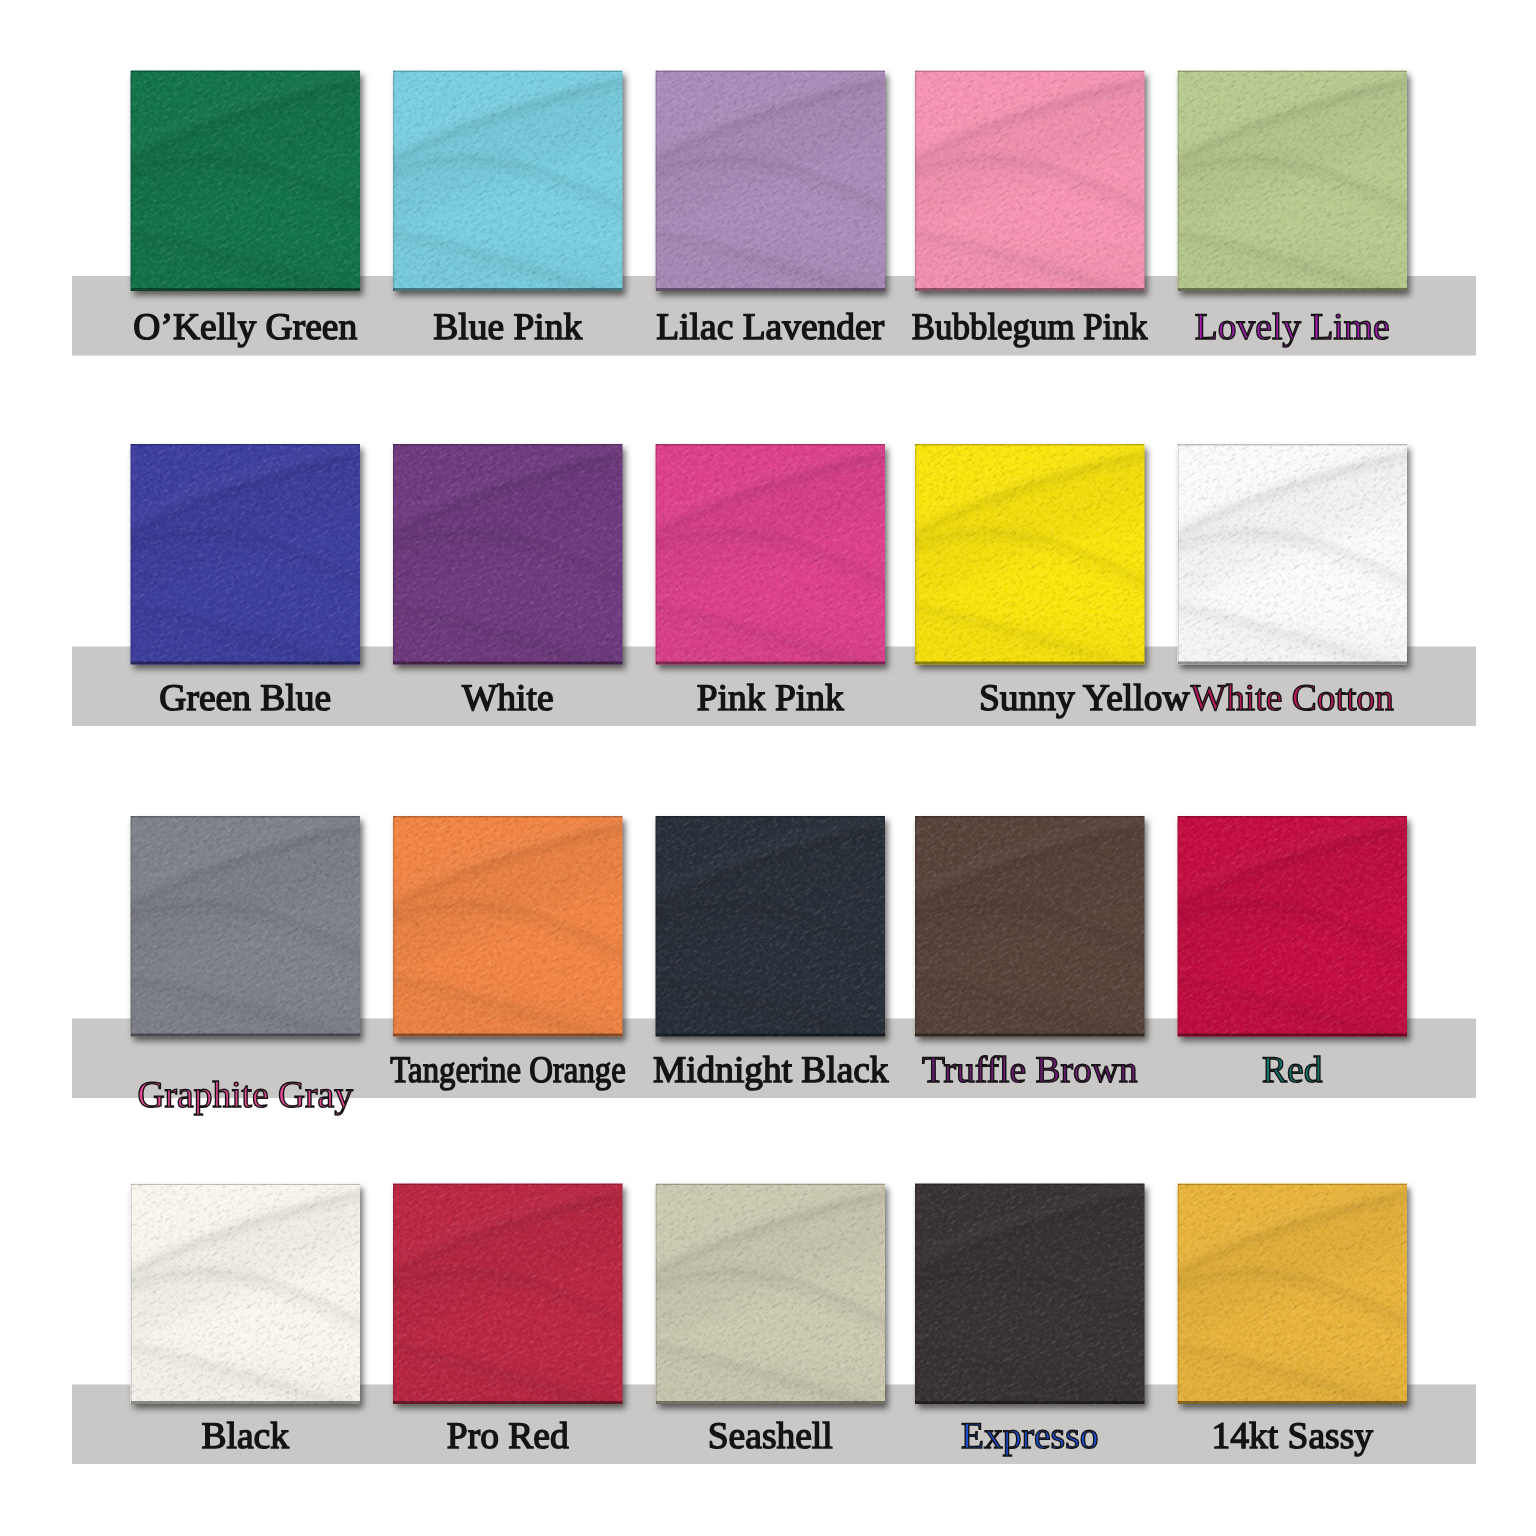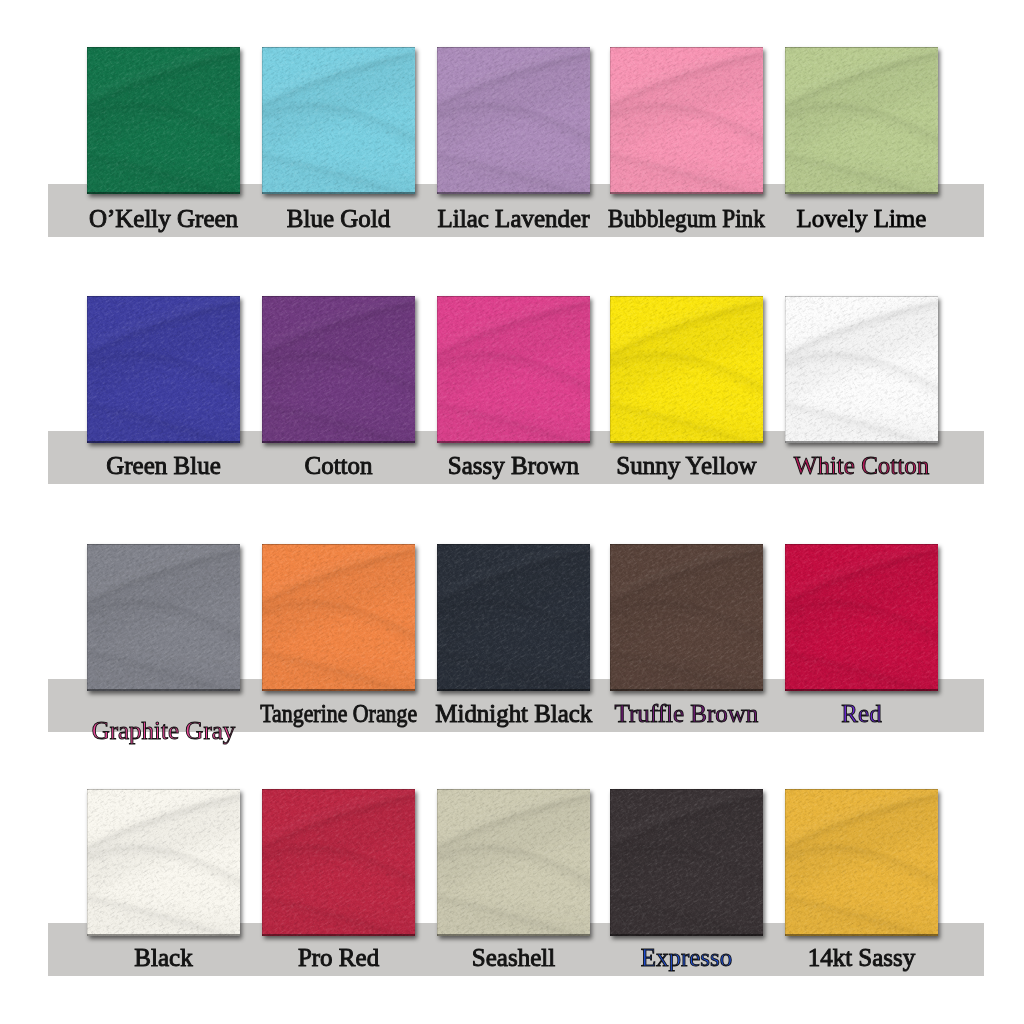--- a/index.html
+++ b/index.html
@@ -162,21 +162,21 @@
             <path d="M-6,104 Q70,121 159,150 L159,156 Q70,127 -6,110 Z" fill="#000" opacity="0.0202"></path>
           </g>
         </svg>
         <svg width="153" height="147" viewBox="0 0 153 147" class="lgt">
           <g filter="url(#fb4)">
             <path d="M-6,51 Q58,18 159,-4 L159,1 Q58,24 -6,56 Z" fill="#fff" opacity="0.0360"></path>
           </g>
         </svg>
         <div class="edge"></div>
       </div>
-      <div class="label" style="top: 159px; color: rgb(20, 20, 20);"><span>Blue Gold</span></div>
+      <div class="label" style="top: 159px; color: rgb(20, 20, 20);"><span>Blue Pink</span></div>
     </div>
     <div class="cell" style="left: 437px; top: 47px;">
       <div class="shadow"></div>
       <div class="swatch" style="background: rgb(172, 140, 187);">
         <svg width="153" height="147" viewBox="0 0 153 147" class="tm">
           <g transform="rotate(-32 76.5 73.5)">
             <rect x="-140" y="-140" width="440" height="440" filter="url(#fdark)" opacity="0.235"></rect>
           </g>
           <g transform="rotate(58 76.5 73.5)">
             <rect x="-140" y="-140" width="440" height="440" filter="url(#fxdark)" opacity="0.125"></rect>
@@ -300,21 +300,21 @@
             <path d="M-6,104 Q70,121 159,150 L159,156 Q70,127 -6,110 Z" fill="#000" opacity="0.0202"></path>
           </g>
         </svg>
         <svg width="153" height="147" viewBox="0 0 153 147" class="lgt">
           <g filter="url(#fb4)">
             <path d="M-6,51 Q58,18 159,-4 L159,1 Q58,24 -6,56 Z" fill="#fff" opacity="0.0360"></path>
           </g>
         </svg>
         <div class="edge"></div>
       </div>
-      <div class="label" style="top: 159px; color: #000000;"><span>Lovely Lime</span></div>
+      <div class="label" style="top: 159px; color: #a21caf;"><span>Lovely Lime</span></div>
     </div>
     <div class="cell" style="left: 87px; top: 296px;">
       <div class="shadow"></div>
       <div class="swatch" style="background: rgb(61, 61, 161);">
         <svg width="153" height="147" viewBox="0 0 153 147" class="tm">
           <g transform="rotate(-32 76.5 73.5)">
             <rect x="-140" y="-140" width="440" height="440" filter="url(#fdark)" opacity="0.235"></rect>
           </g>
           <g transform="rotate(58 76.5 73.5)">
             <rect x="-140" y="-140" width="440" height="440" filter="url(#fxdark)" opacity="0.125"></rect>
@@ -392,21 +392,21 @@
             <path d="M-6,104 Q70,121 159,150 L159,156 Q70,127 -6,110 Z" fill="#000" opacity="0.0202"></path>
           </g>
         </svg>
         <svg width="153" height="147" viewBox="0 0 153 147" class="lgt">
           <g filter="url(#fb4)">
             <path d="M-6,51 Q58,18 159,-4 L159,1 Q58,24 -6,56 Z" fill="#fff" opacity="0.0360"></path>
           </g>
         </svg>
         <div class="edge"></div>
       </div>
-      <div class="label" style="top: 157px; color: rgb(20, 20, 20);"><span>Cotton</span></div>
+      <div class="label" style="top: 157px; color: rgb(20, 20, 20);"><span>White</span></div>
     </div>
     <div class="cell" style="left: 437px; top: 296px;">
       <div class="shadow"></div>
       <div class="swatch" style="background: rgb(223, 63, 141);">
         <svg width="153" height="147" viewBox="0 0 153 147" class="tm">
           <g transform="rotate(-32 76.5 73.5)">
             <rect x="-140" y="-140" width="440" height="440" filter="url(#fdark)" opacity="0.235"></rect>
           </g>
           <g transform="rotate(58 76.5 73.5)">
             <rect x="-140" y="-140" width="440" height="440" filter="url(#fxdark)" opacity="0.125"></rect>
@@ -438,21 +438,21 @@
             <path d="M-6,104 Q70,121 159,150 L159,156 Q70,127 -6,110 Z" fill="#000" opacity="0.0202"></path>
           </g>
         </svg>
         <svg width="153" height="147" viewBox="0 0 153 147" class="lgt">
           <g filter="url(#fb4)">
             <path d="M-6,51 Q58,18 159,-4 L159,1 Q58,24 -6,56 Z" fill="#fff" opacity="0.0360"></path>
           </g>
         </svg>
         <div class="edge"></div>
       </div>
-      <div class="label" style="top: 157px; color: rgb(20, 20, 20);"><span>Sassy Brown</span></div>
+      <div class="label" style="top: 157px; color: rgb(20, 20, 20);"><span>Pink Pink</span></div>
     </div>
     <div class="cell" style="left: 610px; top: 296px;">
       <div class="shadow"></div>
       <div class="swatch" style="background: rgb(252, 231, 11);">
         <svg width="153" height="147" viewBox="0 0 153 147" class="tm">
           <g transform="rotate(-32 76.5 73.5)">
             <rect x="-140" y="-140" width="440" height="440" filter="url(#fdark)" opacity="0.235"></rect>
           </g>
           <g transform="rotate(58 76.5 73.5)">
             <rect x="-140" y="-140" width="440" height="440" filter="url(#fxdark)" opacity="0.125"></rect>
@@ -484,21 +484,21 @@
             <path d="M-6,104 Q70,121 159,150 L159,156 Q70,127 -6,110 Z" fill="#000" opacity="0.0202"></path>
           </g>
         </svg>
         <svg width="153" height="147" viewBox="0 0 153 147" class="lgt">
           <g filter="url(#fb4)">
             <path d="M-6,51 Q58,18 159,-4 L159,1 Q58,24 -6,56 Z" fill="#fff" opacity="0.0360"></path>
           </g>
         </svg>
         <div class="edge"></div>
       </div>
-      <div class="label" style="top: 157px; color: rgb(20, 20, 20);"><span>Sunny Yellow</span></div>
+      <div class="label" style="top: 157px; color: rgb(20, 20, 20); text-align: right;"><span>Sunny Yellow</span></div>
     </div>
     <div class="cell" style="left: 785px; top: 296px;">
       <div class="shadow"></div>
       <div class="swatch" style="background: rgb(253, 253, 253);">
         <svg width="153" height="147" viewBox="0 0 153 147" class="tm">
           <g transform="rotate(-32 76.5 73.5)">
             <rect x="-140" y="-140" width="440" height="440" filter="url(#fdark)" opacity="0.235"></rect>
           </g>
           <g transform="rotate(58 76.5 73.5)">
             <rect x="-140" y="-140" width="440" height="440" filter="url(#fxdark)" opacity="0.125"></rect>
@@ -760,21 +760,21 @@
             <path d="M-6,104 Q70,121 159,150 L159,156 Q70,127 -6,110 Z" fill="#000" opacity="0.0202"></path>
           </g>
         </svg>
         <svg width="153" height="147" viewBox="0 0 153 147" class="lgt">
           <g filter="url(#fb4)">
             <path d="M-6,51 Q58,18 159,-4 L159,1 Q58,24 -6,56 Z" fill="#fff" opacity="0.0360"></path>
           </g>
         </svg>
         <div class="edge"></div>
       </div>
-      <div class="label" style="top: 157px; color: #6d28d9;"><span>Red</span></div>
+      <div class="label" style="top: 157px; color: #0f766e;"><span>Red</span></div>
     </div>
     <div class="cell" style="left: 87px; top: 789px;">
       <div class="shadow"></div>
       <div class="swatch" style="background: rgb(250, 248, 240);">
         <svg width="153" height="147" viewBox="0 0 153 147" class="tm">
           <g transform="rotate(-32 76.5 73.5)">
             <rect x="-140" y="-140" width="440" height="440" filter="url(#fdark)" opacity="0.235"></rect>
           </g>
           <g transform="rotate(58 76.5 73.5)">
             <rect x="-140" y="-140" width="440" height="440" filter="url(#fxdark)" opacity="0.125"></rect>

